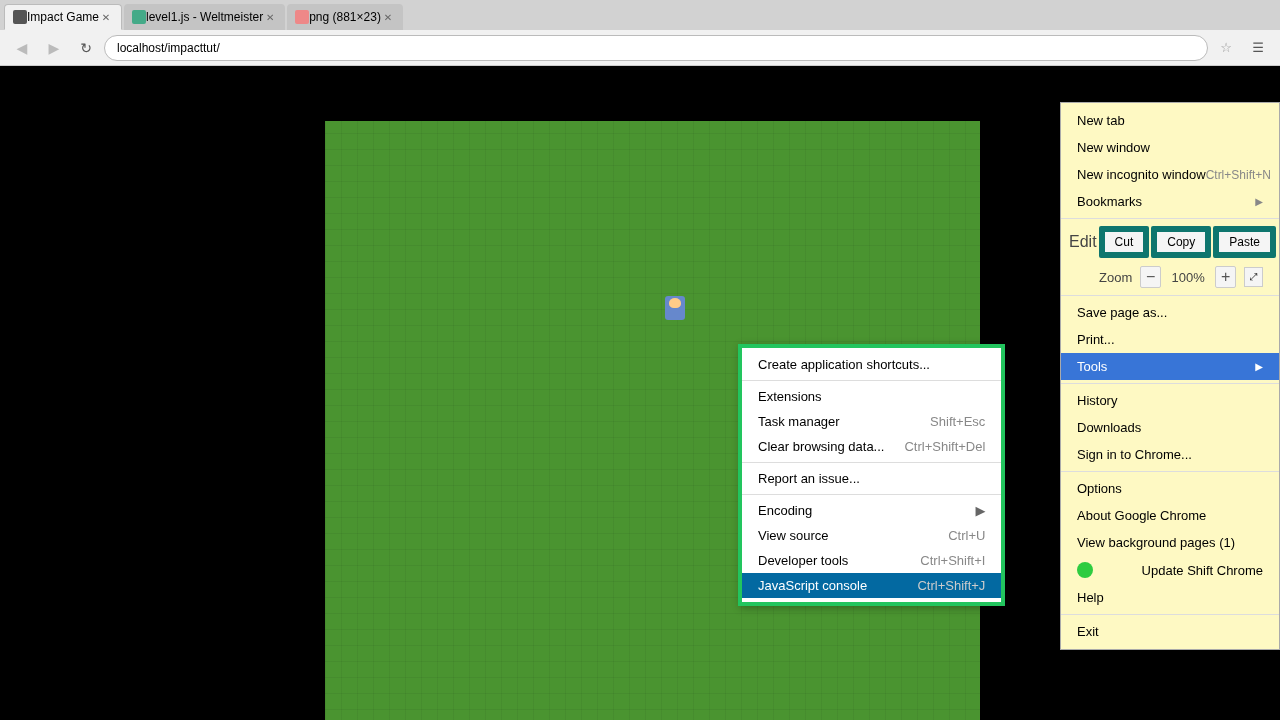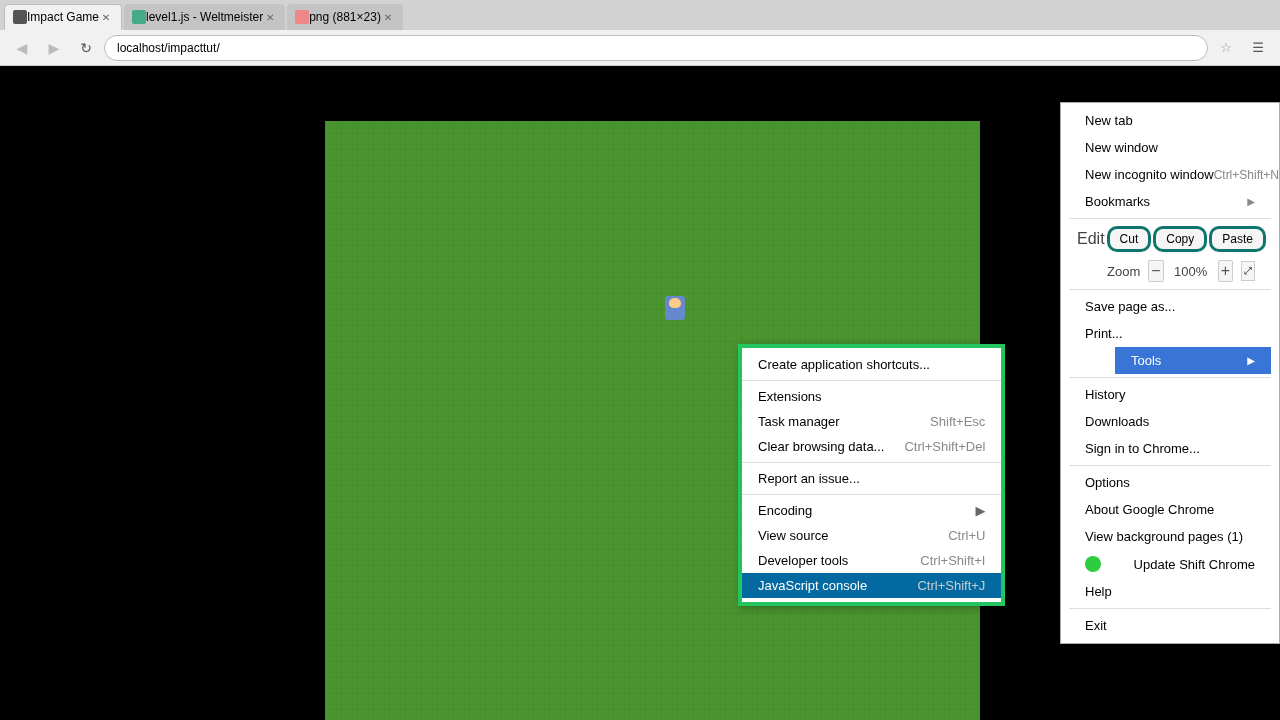--- a/index.html
+++ b/index.html
@@ -203,41 +203,40 @@
       height: 1px;
       background: #ddd;
       margin: 3px 0;
     }
 
     
     .chrome-menu {
       position: absolute;
       right: 0;
       top: 36px;
-      background: #ffffff;
+      background: #fef9c3;
       border: 1px solid #aaa;
       box-shadow: 2px 2px 8px rgba(0,0,0,0.3);
       width: 220px;
-      padding: 4px 8px;
+      padding: 4px 0;
       z-index: 200;
     }
 
     .chrome-menu-item {
       display: flex;
       align-items: center;
       justify-content: space-between;
       padding: 6px 16px;
       cursor: pointer;
       font-size: 13px;
       white-space: nowrap;
     }
     .chrome-menu-item.highlighted {
       background: #3875d7;
       color: #fff;
-      margin-left: 46px;
     }
     .chrome-menu-item .shortcut {
       color: #888;
       font-size: 12px;
     }
 
     .chrome-menu-separator {
       height: 1px;
       background: #ddd;
       margin: 3px 0;
@@ -250,22 +249,22 @@
       padding: 4px 8px;
       gap: 2px;
     }
     .edit-label {
       font-size: 16px;
       color: #444;
       flex: 1;
     }
     .edit-btn {
       padding: 3px 10px;
-      border: 3px solid #0f766e;
-      border-radius: 10px;
+      border: 6px solid #0f766e;
+      border-radius: 2px;
       font-size: 12px;
       cursor: pointer;
       background: #f5f5f5;
     }
 
     
     .chrome-menu-zoom-row {
       display: flex;
       align-items: center;
       padding: 4px 16px;

